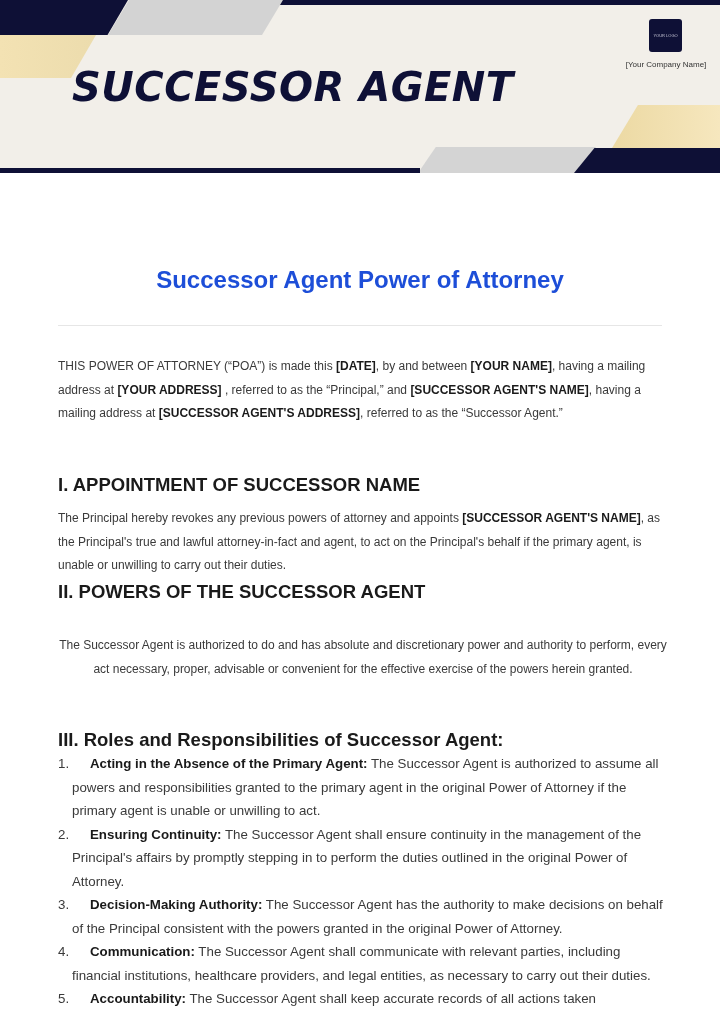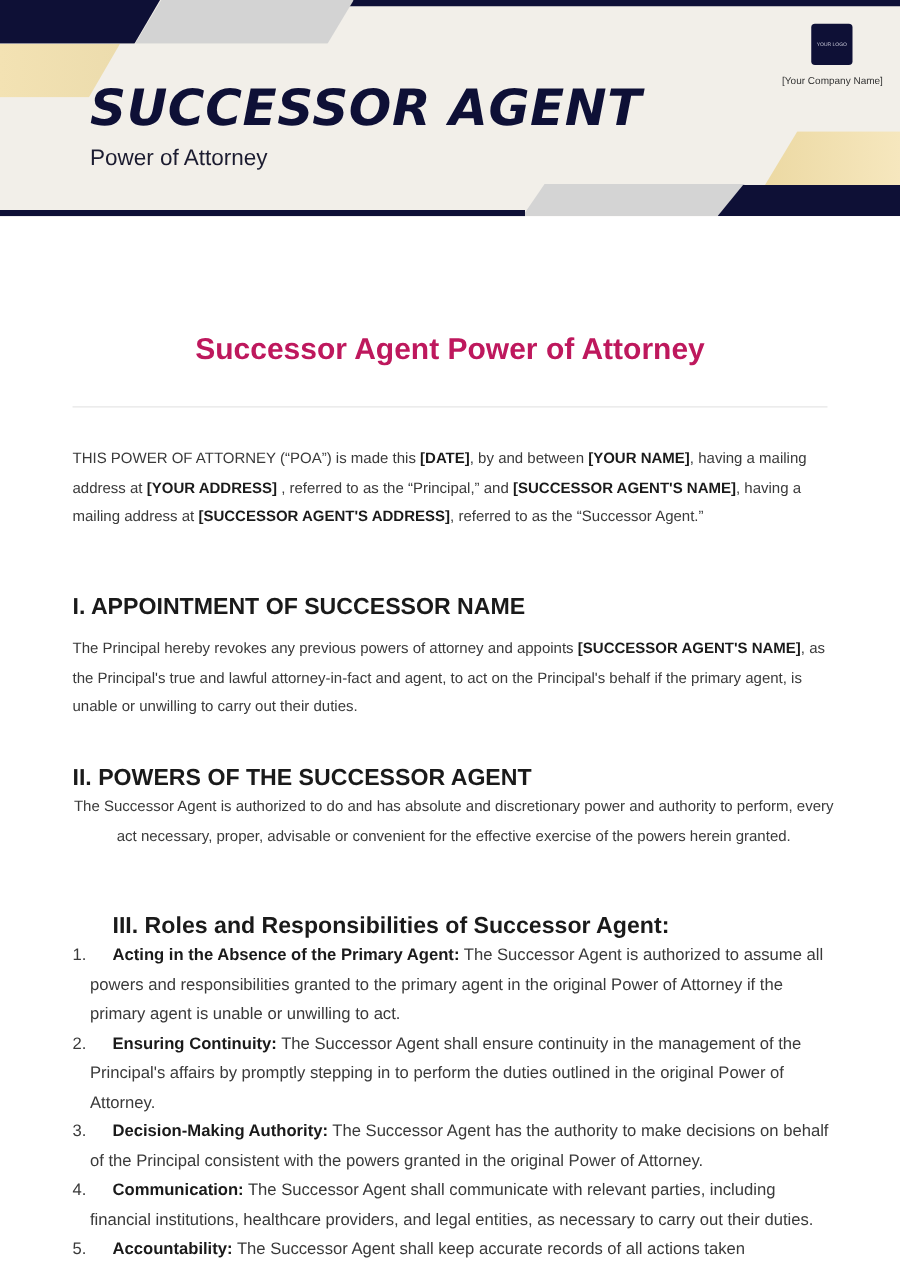--- a/index.html
+++ b/index.html
@@ -14,21 +14,21 @@
   .s-gold-br { left: 612px; top: 105px; width: 108px; height: 43px; background: linear-gradient(90deg, #ecd9a3, #f6e7be); clip-path: polygon(24% 0, 100% 0, 100% 100%, 0 100%); }
   .s-gray-br { left: 418px; top: 147px; width: 178px; height: 26px; background: #d4d4d4; clip-path: polygon(10% 0, 100% 0, 90% 100%, 0 100%); }
   .s-navy-br { left: 574px; top: 148px; width: 146px; height: 25px; background: #0e1036; clip-path: polygon(14% 0, 100% 0, 100% 100%, 0 100%); }
   .s-navy-bl { left: 0; top: 168px; width: 420px; height: 5px; background: #0e1036; }
 
   .hdr-title { position: absolute; left: 72px; top: 64px; font-family: "DejaVu Sans", sans-serif; font-weight: bold; font-size: 40px; letter-spacing: 0.5px; color: #0e1036; white-space: nowrap; font-style: italic; }
   .hdr-sub { position: absolute; left: 72px; top: 116px; font-size: 18px; color: #1c1c30; }
   .logo-box { position: absolute; left: 649px; top: 19px; width: 33px; height: 33px; border-radius: 3px; background: #0e1036; color: #c8c8d8; font-size: 4px; line-height: 5px; text-align: center; display: flex; align-items: center; justify-content: center; }
   .company { position: absolute; left: 612px; top: 44px; width: 108px; text-align: center; font-size: 8px; color: #333; margin-top: 16px; }
 
-  .doc-title { position: absolute; left: 0; top: 266px; width: 720px; text-align: center; font-weight: bold; font-size: 24px; color: #be185d; }
+  .doc-title { position: absolute; left: 0; top: 266px; width: 720px; text-align: center; font-weight: bold; font-size: 24px; color: #1d4ed8; }
   .divider { position: absolute; left: 58px; top: 325px; width: 604px; height: 1px; background: #e6e6e6; }
 
   .para { position: absolute; left: 58px; width: 610px; font-size: 12px; line-height: 23.5px; color: #3a3a3a; }
   .para b { color: #1a1a1a; }
   .h2 { position: absolute; left: 58px; font-weight: bold; font-size: 18.5px; color: #1a1a1a; white-space: nowrap; }
 
   .list { position: absolute; left: 58px; top: 752px; width: 610px; margin: 0; padding: 0; list-style: none; font-size: 13.3px; line-height: 23.5px; color: #3a3a3a; }
   .list li { position: relative; padding-left: 14px; }
   .list .num { position: absolute; left: 0; top: 0; color: #3a3a3a; }
   .list b { color: #1a1a1a; margin-left: 18px; }
@@ -40,38 +40,37 @@
   <div class="shape s-top-strip"></div>
   <div class="shape s-navy-tl"></div>
   <div class="shape s-gray-tl"></div>
   <div class="shape s-gold-tl"></div>
   <div class="shape s-gold-br"></div>
   <div class="shape s-gray-br"></div>
   <div class="shape s-navy-br"></div>
   <div class="shape s-navy-bl"></div>
 
   <div class="hdr-title">SUCCESSOR AGENT</div>
-  <div class="hdr-sub">Power of Attorney</div>
   <div class="logo-box">
       <span>YOUR LOGO</span>
     </div>
   <div class="company">[Your Company Name]</div>
 </div>
 
 <div class="doc-title">Successor Agent Power of Attorney</div>
 <div class="divider"></div>
 
 <p class="para" style="top:355px;margin:0;"><span>THIS POWER OF ATTORNEY (“POA”) is made this </span><b>[DATE]</b><span>, by and between </span><b>[YOUR NAME]</b><span>, having a mailing address at </span><b>[YOUR ADDRESS]</b><span> , referred to as the “Principal,” and </span><b>[SUCCESSOR AGENT'S NAME]</b><span>, having a mailing address at </span><b>[SUCCESSOR AGENT'S ADDRESS]</b><span>, referred to as the “Successor Agent.”</span></p>
 
 <div class="h2" style="top:474px;">I. APPOINTMENT OF SUCCESSOR NAME</div>
 <p class="para" style="top:507px;margin:0;"><span>The Principal hereby revokes any previous powers of attorney and appoints </span><b>[SUCCESSOR AGENT'S NAME]</b><span>, as the Principal's true and lawful attorney-in-fact and agent, to act on the Principal's behalf if the primary agent, is unable or unwilling to carry out their duties.</span></p>
 
-<div class="h2" style="top:611px;">II. POWERS OF THE SUCCESSOR AGENT</div>
+<div class="h2" style="top:581px;">II. POWERS OF THE SUCCESSOR AGENT</div>
 <p class="para" style="top:634px;margin:0;text-align:center;">The Successor Agent is authorized to do and has absolute and discretionary power and authority to perform, every act necessary, proper, advisable or convenient for the effective exercise of the powers herein granted.</p>
 
-<div class="h2" style="top:729px;margin-left:32px;">III. Roles and Responsibilities of Successor Agent:</div>
+<div class="h2" style="top:729px;">III. Roles and Responsibilities of Successor Agent:</div>
 <ol class="list">
   <li><span class="num">1.</span><b>Acting in the Absence of the Primary Agent:</b><span> The Successor Agent is authorized to assume all powers and responsibilities granted to the primary agent in the original Power of Attorney if the primary agent is unable or unwilling to act.</span></li>
   <li><span class="num">2.</span><b>Ensuring Continuity:</b><span> The Successor Agent shall ensure continuity in the management of the Principal's affairs by promptly stepping in to perform the duties outlined in the original Power of Attorney.</span></li>
   <li><span class="num">3.</span><b>Decision-Making Authority:</b><span> The Successor Agent has the authority to make decisions on behalf of the Principal consistent with the powers granted in the original Power of Attorney.</span></li>
   <li><span class="num">4.</span><b>Communication:</b><span> The Successor Agent shall communicate with relevant parties, including financial institutions, healthcare providers, and legal entities, as necessary to carry out their duties.</span></li>
   <li><span class="num">5.</span><b>Accountability:</b><span> The Successor Agent shall keep accurate records of all actions taken</span></li>
 </ol>
 
 </body></html>

